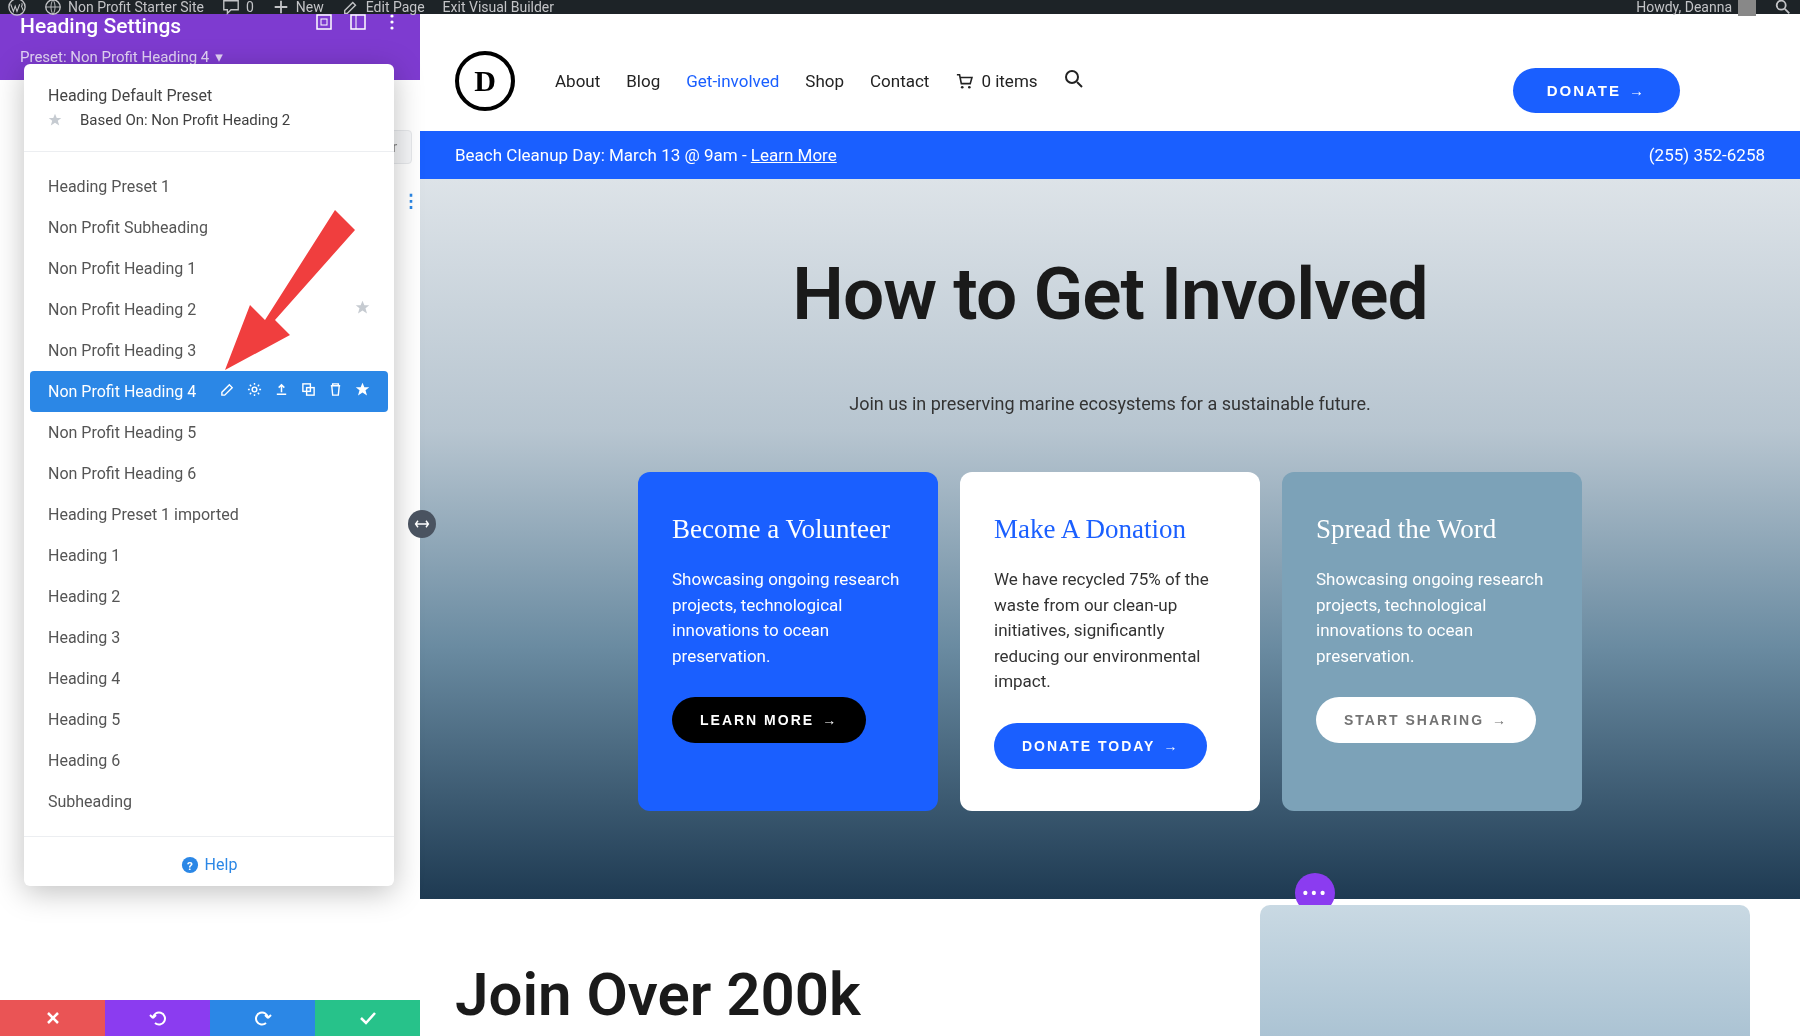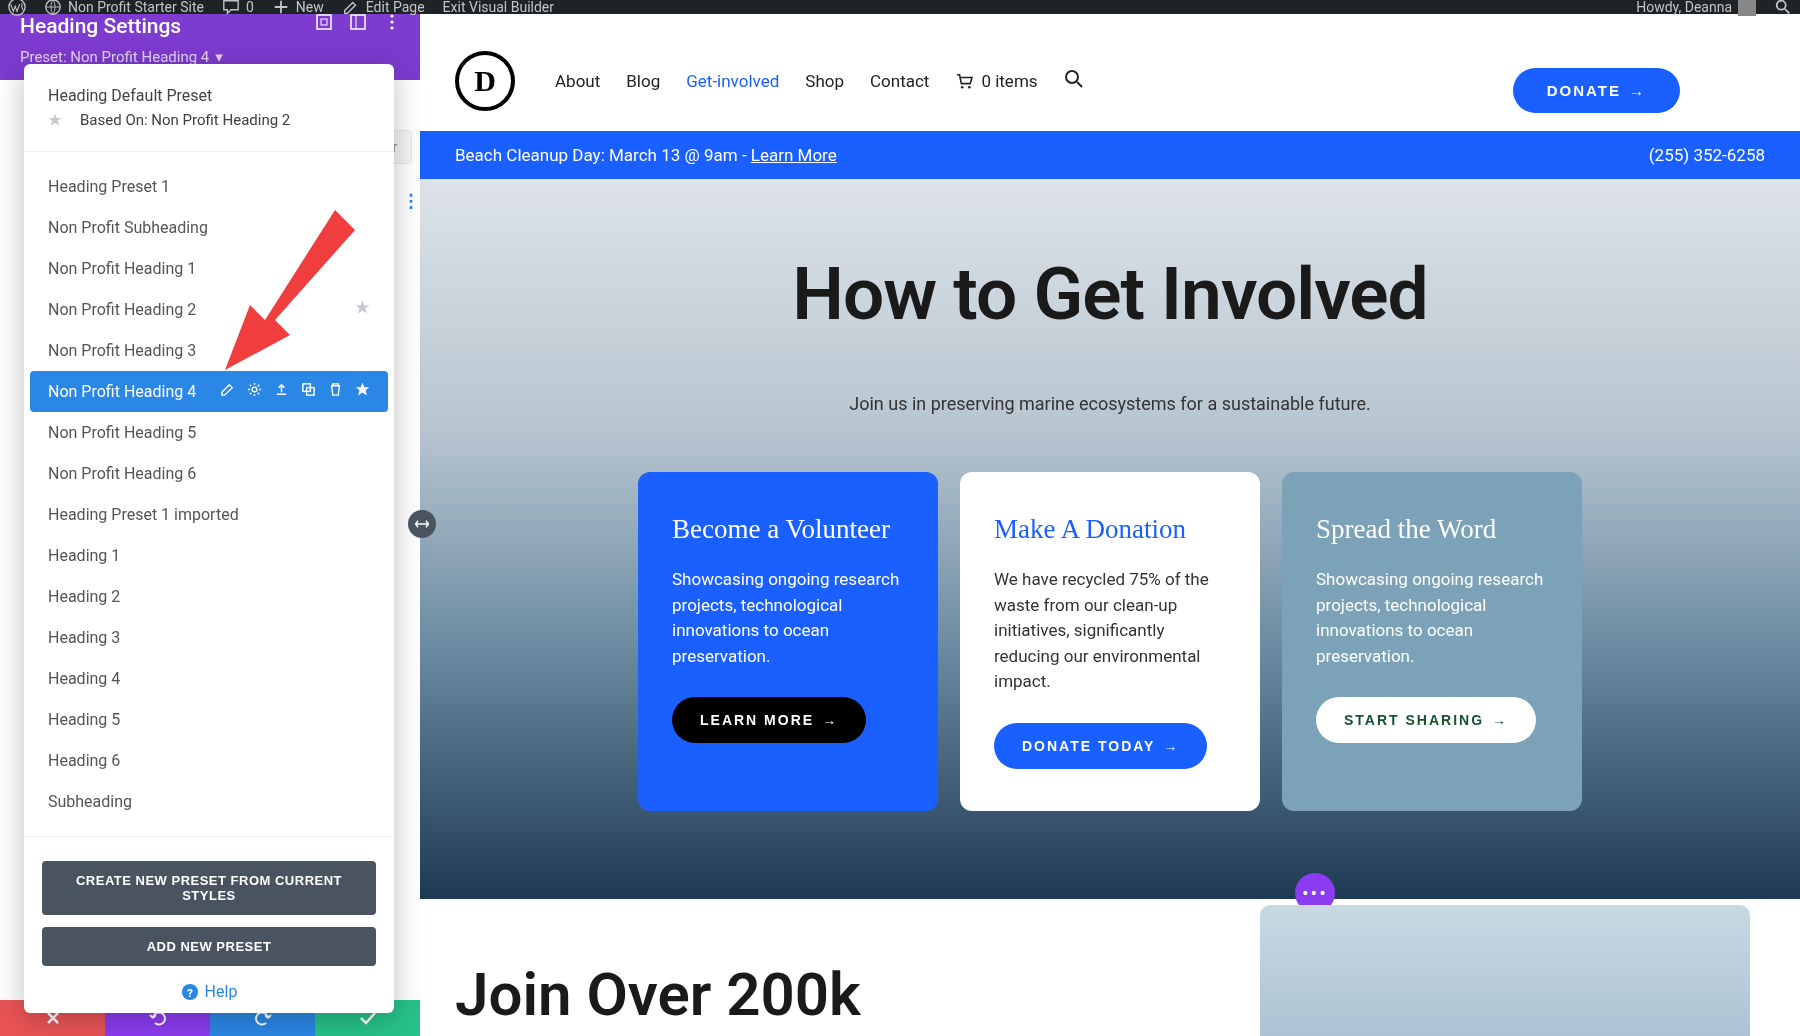--- a/index.html
+++ b/index.html
@@ -32,21 +32,21 @@
 .card { width: 300px; border-radius: 12px; padding: 42px 34px 42px; text-align: left; }
 .card h3 { font-size: 27px; font-weight: 500; margin-bottom: 22px; font-family: Georgia, 'Times New Roman', serif; }
 .card p { font-size: 17px; line-height: 1.5; margin-bottom: 28px; }
 .card .btn { display: inline-flex; align-items: center; gap: 8px; padding: 15px 28px; border-radius: 30px; font-weight: 700; letter-spacing: 2px; font-size: 14px; border: none; }
 .card.blue { background: #1a5fff; color: #fff; }
 .card.blue .btn { background: #000; color: #fff; }
 .card.white { background: #fff; color: #333; }
 .card.white h3 { color: #1a5fff; }
 .card.white .btn { background: #1a5fff; color: #fff; }
 .card.muted { background: #7ca2b8; color: #fff; }
-.card.muted .btn { background: #fff; color: #14532d; }
+.card.muted .btn { background: #fff; color: #737373; }
 
 .next-section { background: #fff; padding: 60px 35px 0; text-align: left; position: relative; }
 .next-section h2 { font-size: 60px; font-weight: 600; color: #1a1a1a; }
 .fab { position: absolute; right: 465px; top: -26px; width: 40px; height: 40px; border-radius: 50%; background: #8b3cf0; color: #fff; display: flex; align-items: center; justify-content: center; font-size: 20px; letter-spacing: 2px; }
 .next-img { position: absolute; right: 50px; top: 6px; width: 490px; height: 150px; background: linear-gradient(#c9d9e3,#a7c0d1); border-radius: 10px 10px 0 0; }
 
 
 .settings-panel { position: absolute; top: 0; left: 0; width: 420px; background: #7e3bd0; color: #fff; z-index: 50; }
 .settings-header { padding: 14px 20px 10px; display: flex; justify-content: space-between; align-items: flex-start; }
 .settings-header h2 { font-size: 21px; font-weight: 500; }
@@ -329,24 +329,20 @@
         <span>Heading 5</span>
       </div>
     <div class="preset-item">
         <span>Heading 6</span>
       </div>
     <div class="preset-item">
         <span>Subheading</span>
       </div>
   </div>
   <div class="preset-divider"></div>
-  <div class="preset-buttons">
-    <button>CREATE NEW PRESET FROM CURRENT STYLES</button>
-    <button>ADD NEW PRESET</button>
-  </div>
   <div class="help-link">
     <svg width="18" height="18" viewBox="0 0 20 20">
         <circle cx="10" cy="10" r="9" fill="#2b87e6"></circle>
         <text x="10" y="15" text-anchor="middle" fill="#fff" font-size="13" font-weight="700">?</text>
       </svg>
     <span>Help</span>
   </div>
 </div>
 
 <svg class="red-arrow" width="140" height="170" viewBox="0 0 140 170">

